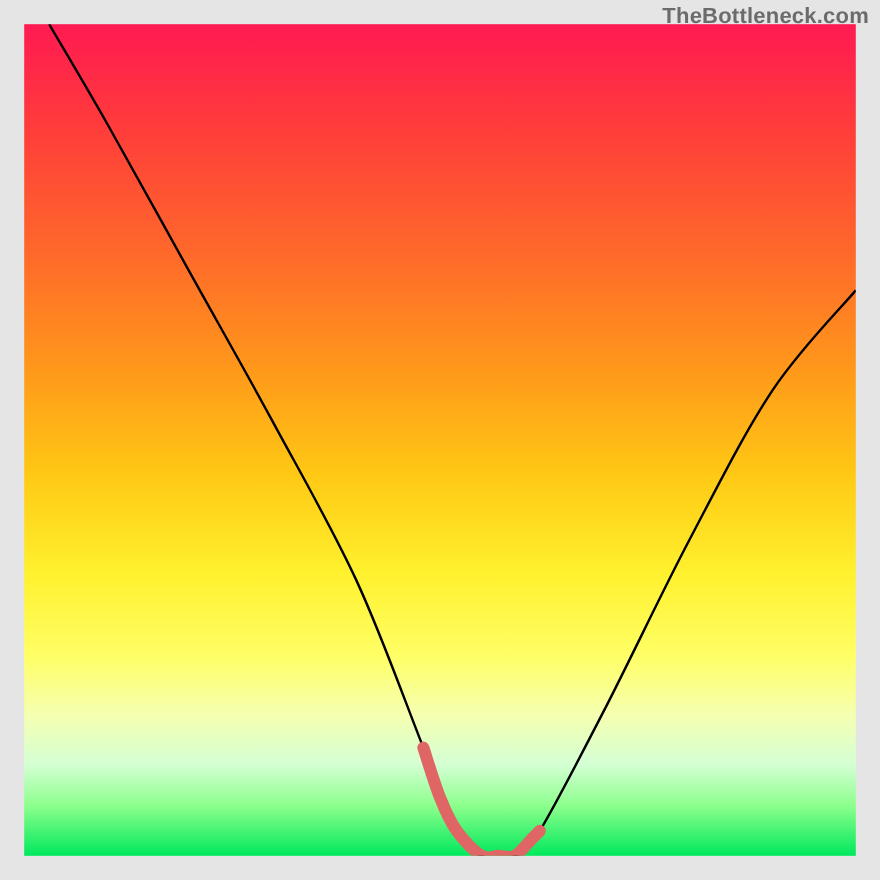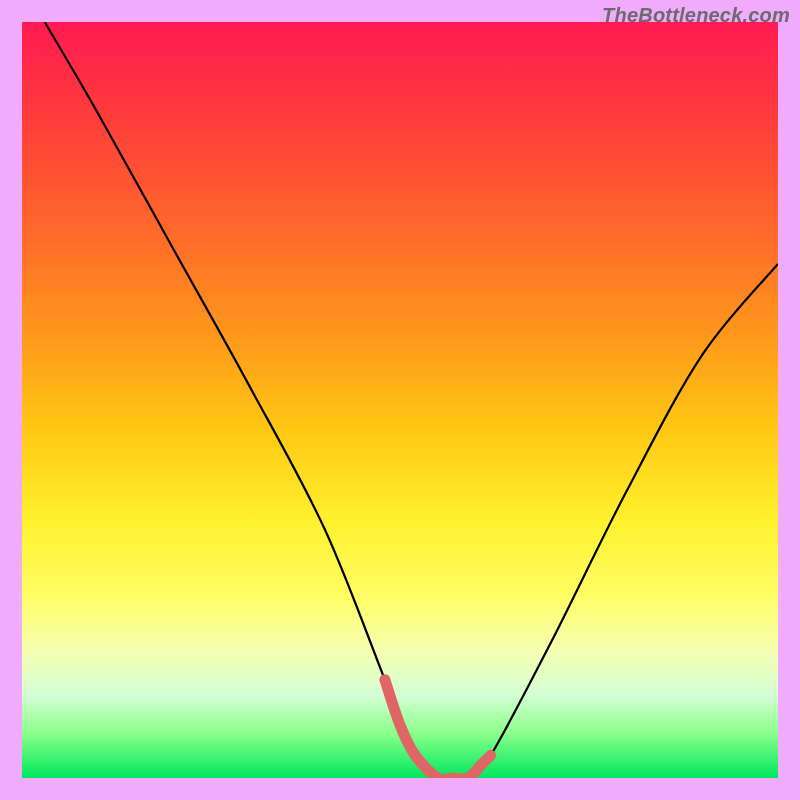--- a/index.html
+++ b/index.html
@@ -7,22 +7,21 @@
     padding: 0;
     background: #000;
     width: 800px;
     height: 800px;
     overflow: hidden;
   }
   .frame {
     position: relative;
     width: 800px;
     height: 800px;
-    background: #f0abfc;
-    font-style: italic;
+    background: #e5e5e5;
   }
   .plot-area {
     position: absolute;
     left: 22px;
     top: 22px;
     width: 756px;
     height: 756px;
     background: linear-gradient(to bottom,
       #ff1a52 0%,
       #ff3b3b 12%,

